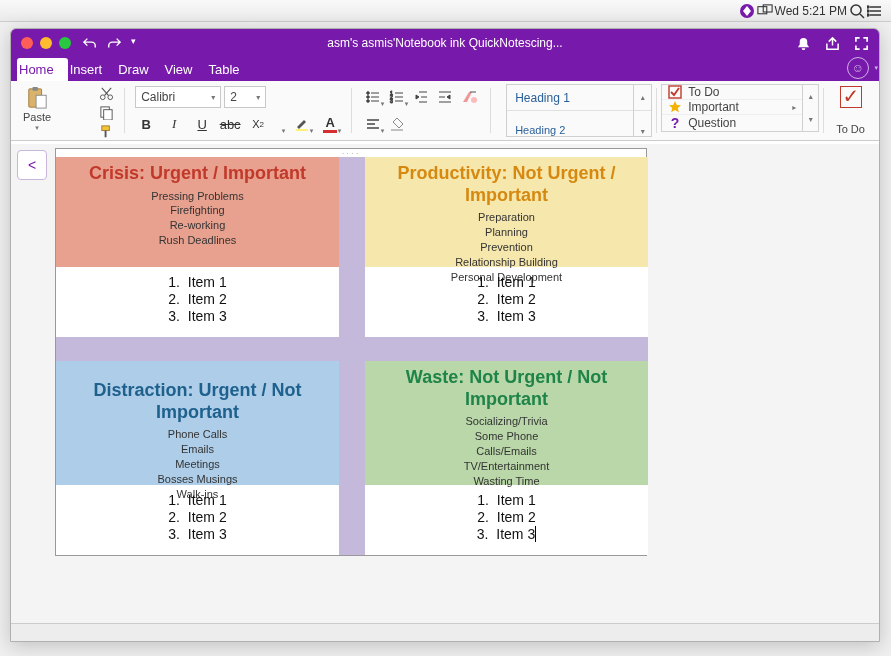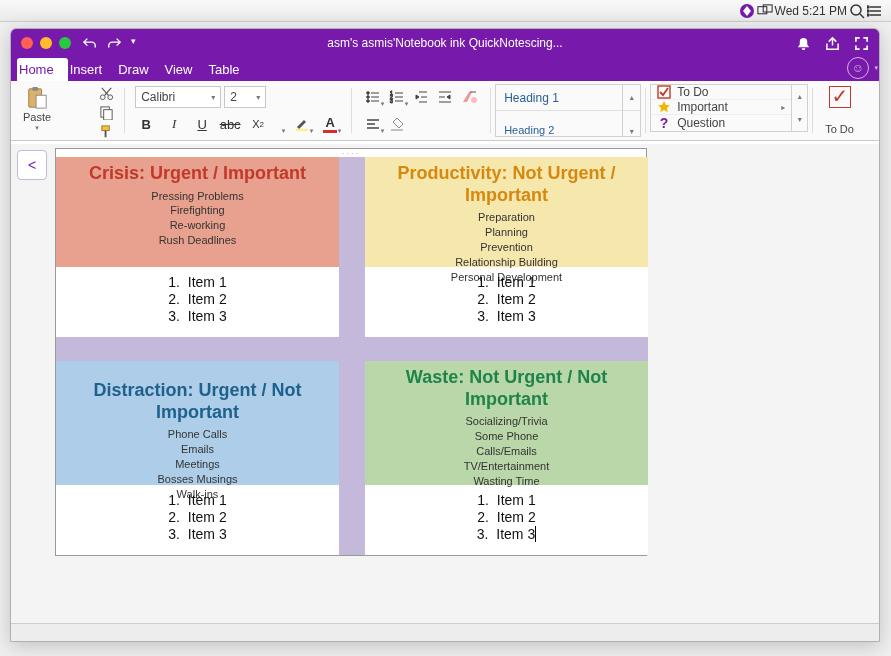--- a/index.html
+++ b/index.html
@@ -303,21 +303,21 @@
             <svg width="16" height="16" viewBox="0 0 16 16" stroke="#888" fill="none">
               <path d="M4 6 L8 2 L14 8 L10 12 Z"></path>
               <line x1="2" y1="14" x2="14" y2="14"></line>
             </svg>
           </div>
       </div>
     </div>
     <div class="group-sep"></div>
 
     <div class="group" style="padding:0;">
-      <div style="display:flex;height:100%;">
+      <div style="display:flex;height:100%;margin-left:11px;">
         <div class="styles-group">
           <div class="srow">
               <span style="color:#2a6099;font-weight:500;">Heading 1</span>
             </div>
           <div class="srow">
               <span style="color:#2a6099;font-size:11px;">Heading 2</span>
             </div>
         </div>
         <div class="styles-group" style="width:18px;border-left:none;">
           <div class="srow" style="justify-content:center;padding:0;font-size:8px;color:#777;">▴</div>

